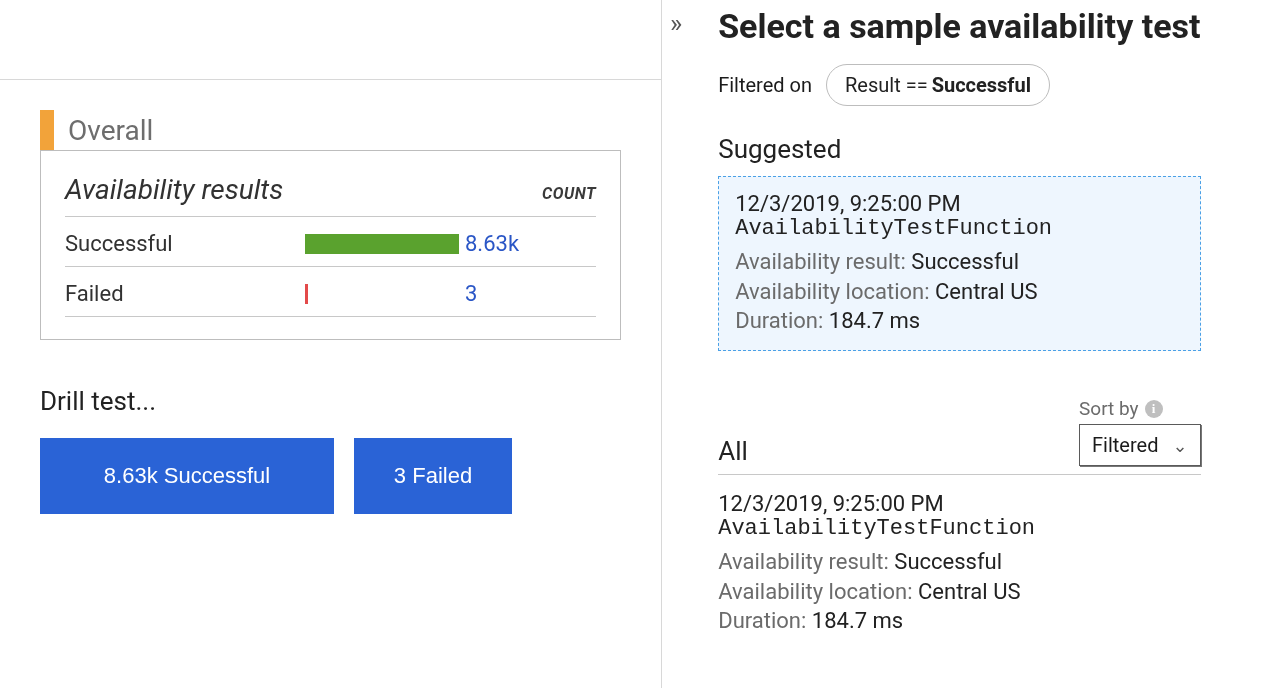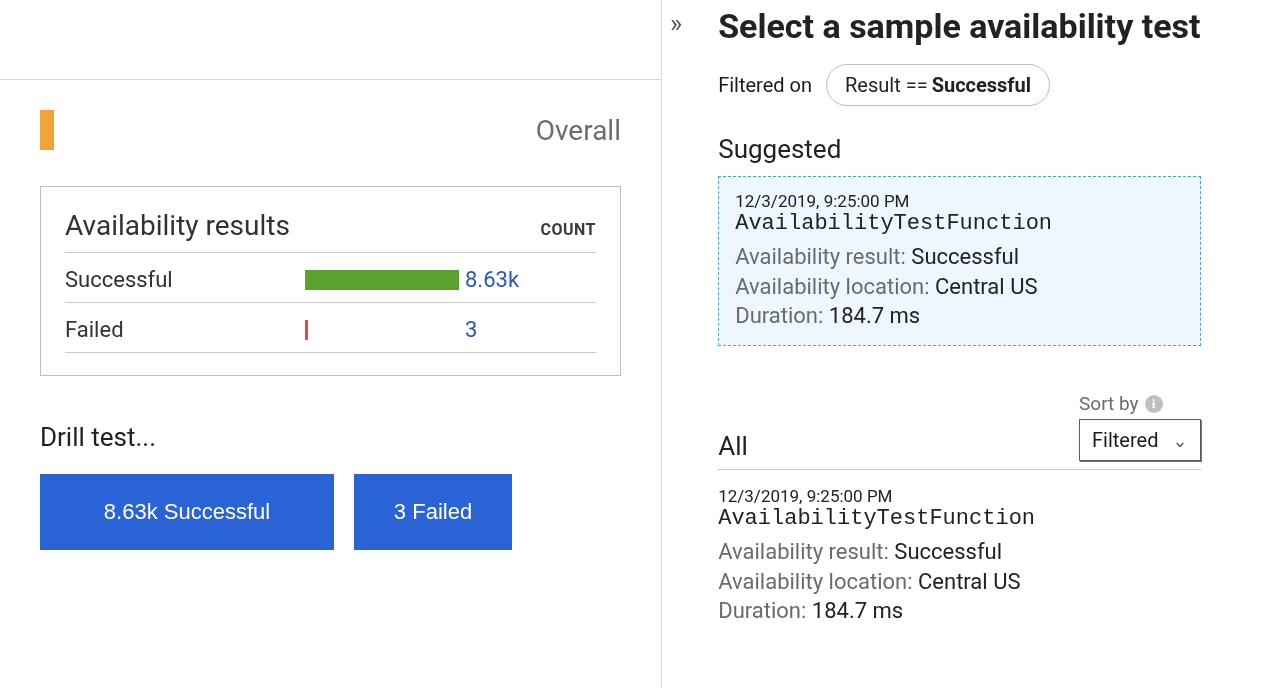--- a/index.html
+++ b/index.html
@@ -25,22 +25,20 @@
     height: 80px;
     border-bottom: 1px solid #d8d8d8;
   }
   .left-body {
     padding: 30px 40px 0 40px;
   }
   .overall-row {
     display: flex;
     align-items: center;
     gap: 14px;
-    margin-bottom: 36px;
-    justify-content: space-between;
   }
   .orange-bar {
     width: 14px;
     height: 40px;
     background: #f2a33a;
   }
   .overall-text {
     font-size: 28px;
     color: #6e6e6e;
   }
@@ -48,20 +46,21 @@
     border: 1px solid #bdbdbd;
     background: #fff;
     padding: 22px 24px 22px 24px;
   }
   .panel-title-row {
     display: flex;
     align-items: baseline;
     justify-content: space-between;
     border-bottom: 1px solid #c8c8c8;
     padding-bottom: 10px;
+    font-style: italic;
   }
   .panel-title {
     font-size: 28px;
     color: #323232;
   }
   .panel-col-head {
     font-size: 16px;
     font-weight: 700;
     letter-spacing: 0.5px;
     color: #3a3a3a;
@@ -173,21 +172,21 @@
     color: #222;
     margin: 0 0 12px 0;
   }
   .suggested-card {
     border: 1px dashed #4aa0e6;
     background: #eef6fe;
     padding: 14px 16px 14px 16px;
     cursor: pointer;
   }
   .card-ts {
-    font-size: 17px;
+    font-size: 22px;
     color: #222;
   }
   .card-fn {
     font-size: 22px;
     font-family: ui-monospace, SFMono-Regular, Menlo, Consolas, "Courier New", monospace;
     color: #222;
     margin-bottom: 6px;
   }
   .kv-line {
     font-size: 22px;

